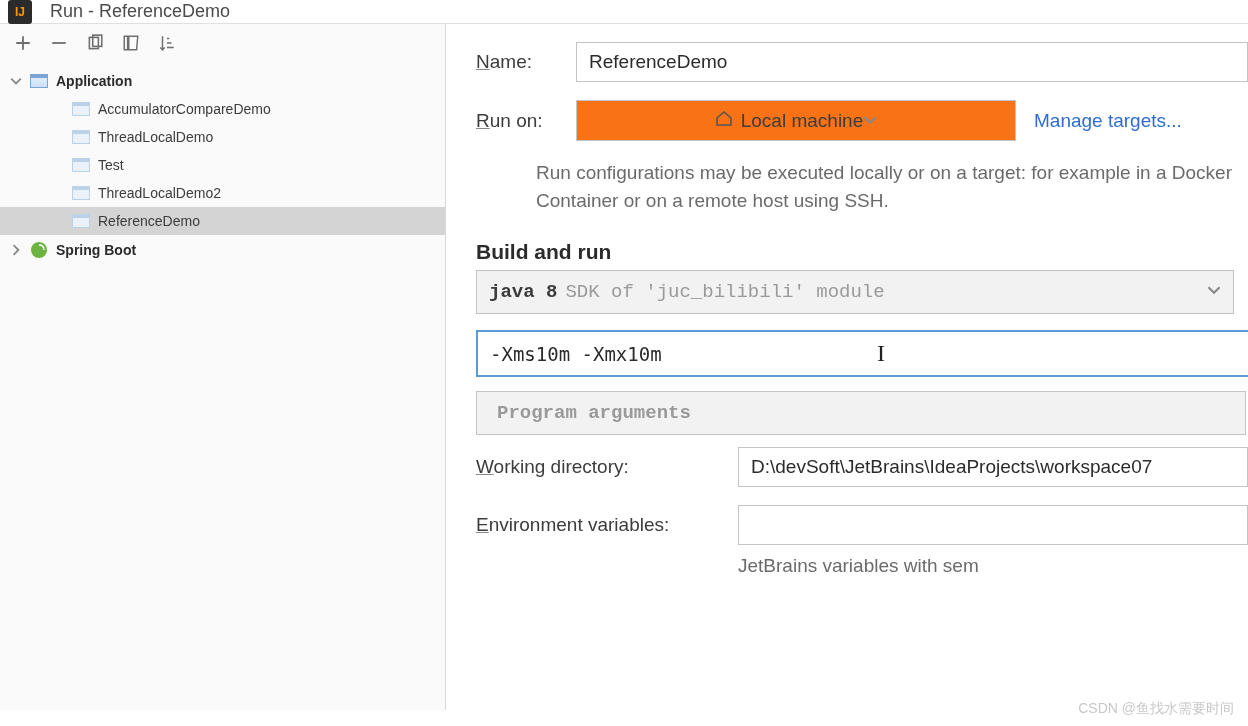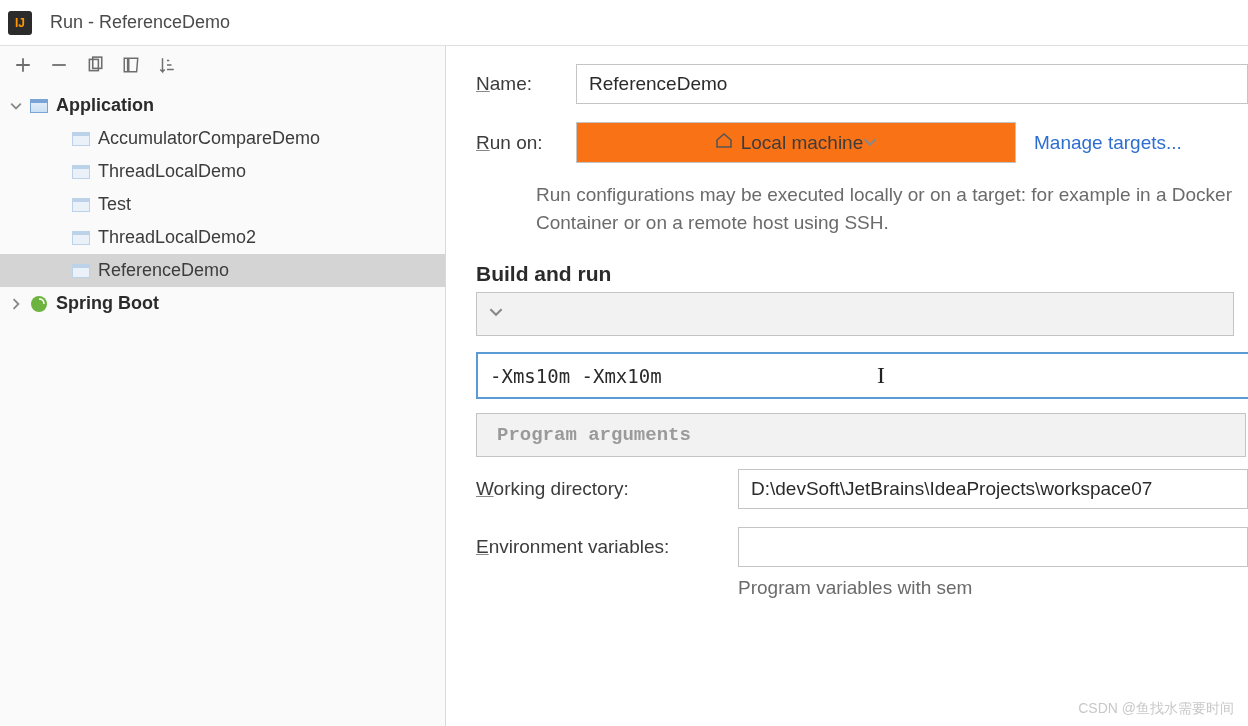--- a/index.html
+++ b/index.html
@@ -1,26 +1,26 @@
 <!DOCTYPE html>
 <html><head>
 <meta charset="utf-8">
 <style>
 * { box-sizing: border-box; margin: 0; padding: 0; }
 body { font-family: "Segoe UI", Arial, sans-serif; font-size: 15px; color: #3c3c3c; background: #fff; width: 1248px; height: 726px; overflow: hidden; }
-.titlebar { display: flex; align-items: center; height: 46px; padding: 0 8px; border-bottom: 1px solid #e0e0e0; }
+.titlebar { display: flex; align-items: center; height: 24px; padding: 0 8px; border-bottom: 1px solid #e0e0e0; }
 .app-icon { width: 24px; height: 24px; background: #2b2b2b; color: #ff9800; display: flex; align-items: center; justify-content: center; font-weight: bold; font-size: 12px; border-radius: 3px; margin-right: 10px; }
 .title-text { font-size: 18px; color: #4b4b4b; margin-left: 8px; }
 .toolbar { display: flex; align-items: center; gap: 14px; padding: 8px 12px; border-bottom: 1px solid transparent; }
 .tool-btn { width: 22px; height: 22px; display: flex; align-items: center; justify-content: center; color: #6e6e6e; cursor: pointer; }
 .tool-btn svg { width: 18px; height: 18px; }
 .main { display: flex; height: calc(726px - 40px); }
 .sidebar { width: 446px; border-right: 1px solid #d9d9d9; background: #fafafa; overflow-y: auto; }
 .tree { padding-top: 4px; }
-.tree-node { display: flex; align-items: center; padding: 6px 10px; cursor: pointer; font-size: 18px; }
+.tree-node { display: flex; align-items: center; padding: 6px 10px; cursor: pointer; font-size: 14px; }
 .tree-node.cat { font-weight: bold; color: #2b2b2b; }
 .tree-node.child { padding-left: 72px; font-weight: normal; color: #3c3c3c; }
 .tree-node.selected { background: #d4d4d4; }
 .chevron { width: 14px; display: inline-flex; margin-right: 6px; color: #888; }
 .chevron svg { width: 12px; height: 12px; }
 .app-run-icon { width: 18px; height: 14px; display: inline-block; margin-right: 8px; border: 1px solid #7aa4d6; background: linear-gradient(#e6f0fa, #cce0f5); position: relative; }
 .app-run-icon::before { content: ""; position: absolute; top: 0; left: 0; right: 0; height: 3px; background: #7aa4d6; }
 .app-run-icon.dim { border-color: #bcd2e8; background: #eaf1f9; }
 .app-run-icon.dim::before { background: #bcd2e8; }
 .spring-icon { width: 18px; height: 18px; display: inline-block; margin-right: 8px; position: relative; }
@@ -159,20 +159,24 @@
         </span>
       </div>
       <span class="link">Manage targets...</span>
     </div>
 
     <div class="hint">Run configurations may be executed locally or on a target: for example in a Docker Container or on a remote host using SSH.</div>
 
     <div class="section-title">Build and run</div>
 
     <div class="sdk-box mono">
+      <span class="sdk-text">
+        <b>java 8</b>
+        <span class="sdk-gray">SDK of 'juc_bilibili' module</span>
+      </span>
       <span class="chev-down">
         <svg width="14" height="14" viewBox="0 0 10 10">
             <path d="M1 3l4 4 4-4" fill="none" stroke="#888" stroke-width="1.5"></path>
           </svg>
       </span>
     </div>
 
     <div class="vm-box">
       <input value="-Xms10m -Xmx10m" style="">
       <span class="cursor-i">I</span>
@@ -194,17 +198,17 @@
     <div class="row">
       <div class="label wide"><span class="underline">W</span>orking directory:</div>
       <input class="text-input" value="D:\devSoft\JetBrains\IdeaProjects\workspace07" style="">
     </div>
 
     <div class="row">
       <div class="label wide"><span class="underline">E</span>nvironment variables:</div>
       <input class="text-input" value="" style="">
     </div>
 
-    <div class="desc" style="margin-left:262px;margin-top:-8px">Program variables with sem</div>
+    <div class="desc" style="margin-left:262px;margin-top:-8px">JetBrains variables with sem</div>
   </div>
 </div>
 
 <div class="watermark">CSDN @鱼找水需要时间</div>
 
 </body></html>

